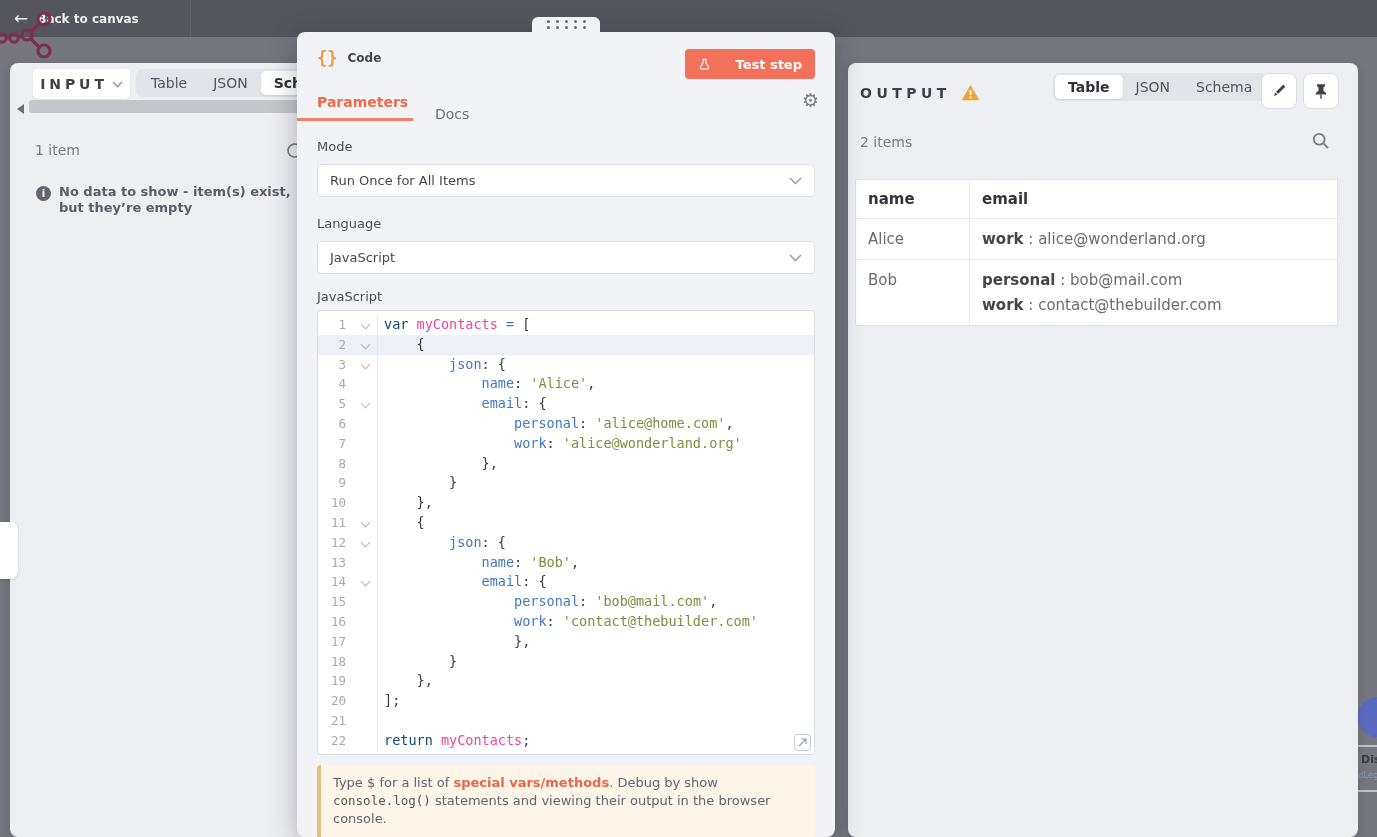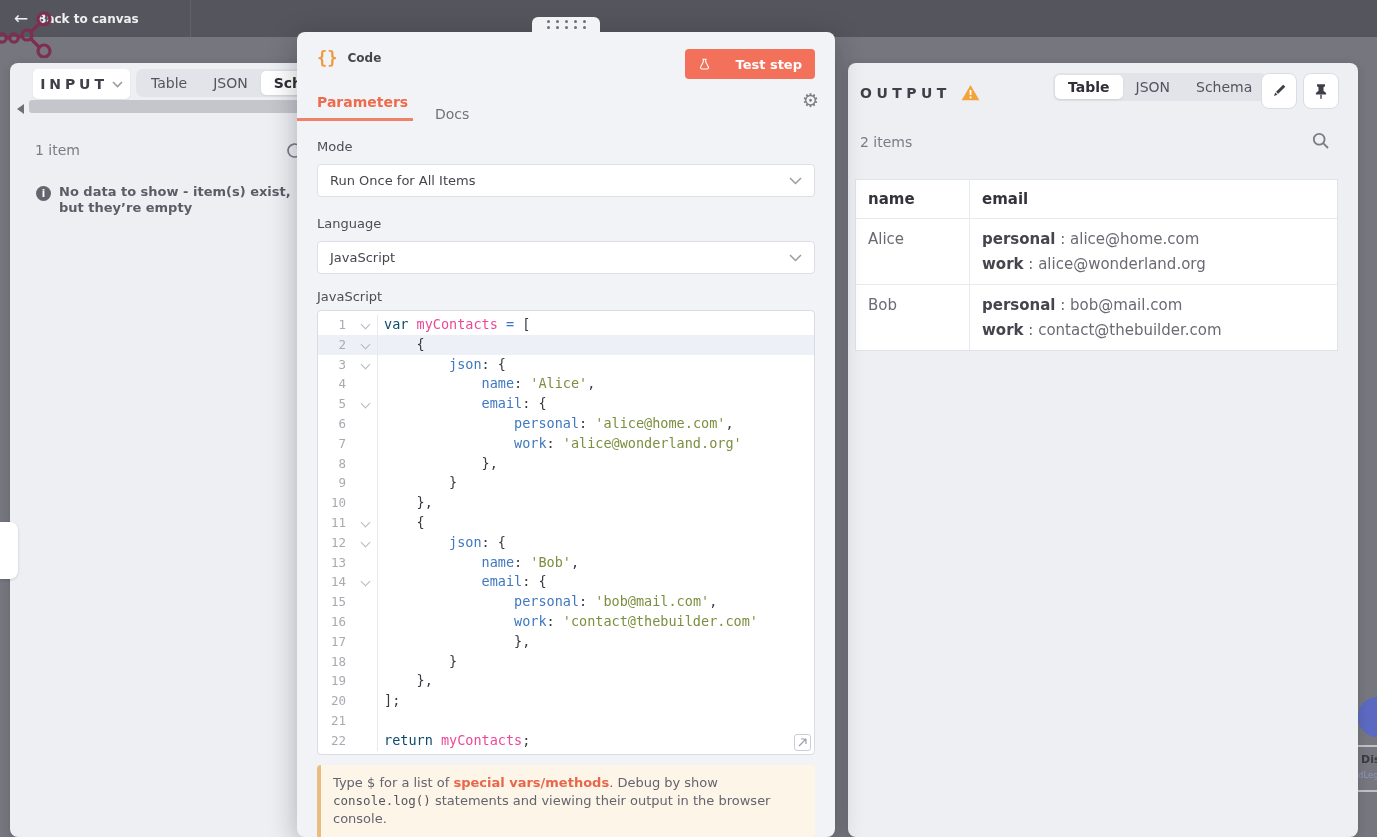--- a/index.html
+++ b/index.html
@@ -173,21 +173,20 @@
   </svg>
   <div class="out-table">
     <div class="out-row out-head">
       <div class="out-cell-name">name</div>
       <div class="out-cell-email">email</div>
     </div>
     <div>
         <div class="out-row">
           <div class="out-cell-name">Alice</div>
           <div class="out-cell-email">
-            <div class="kv-line"><span class="kv-key">personal</span><span> : alice@home.com</span></div>
             <div class="kv-line"><span class="kv-key">work</span><span> : alice@wonderland.org</span></div>
           </div>
         </div>
         <div class="out-row">
           <div class="out-cell-name">Bob</div>
           <div class="out-cell-email">
             <div class="kv-line"><span class="kv-key">personal</span><span> : bob@mail.com</span></div>
             <div class="kv-line"><span class="kv-key">work</span><span> : contact@thebuilder.com</span></div>
           </div>
         </div>

